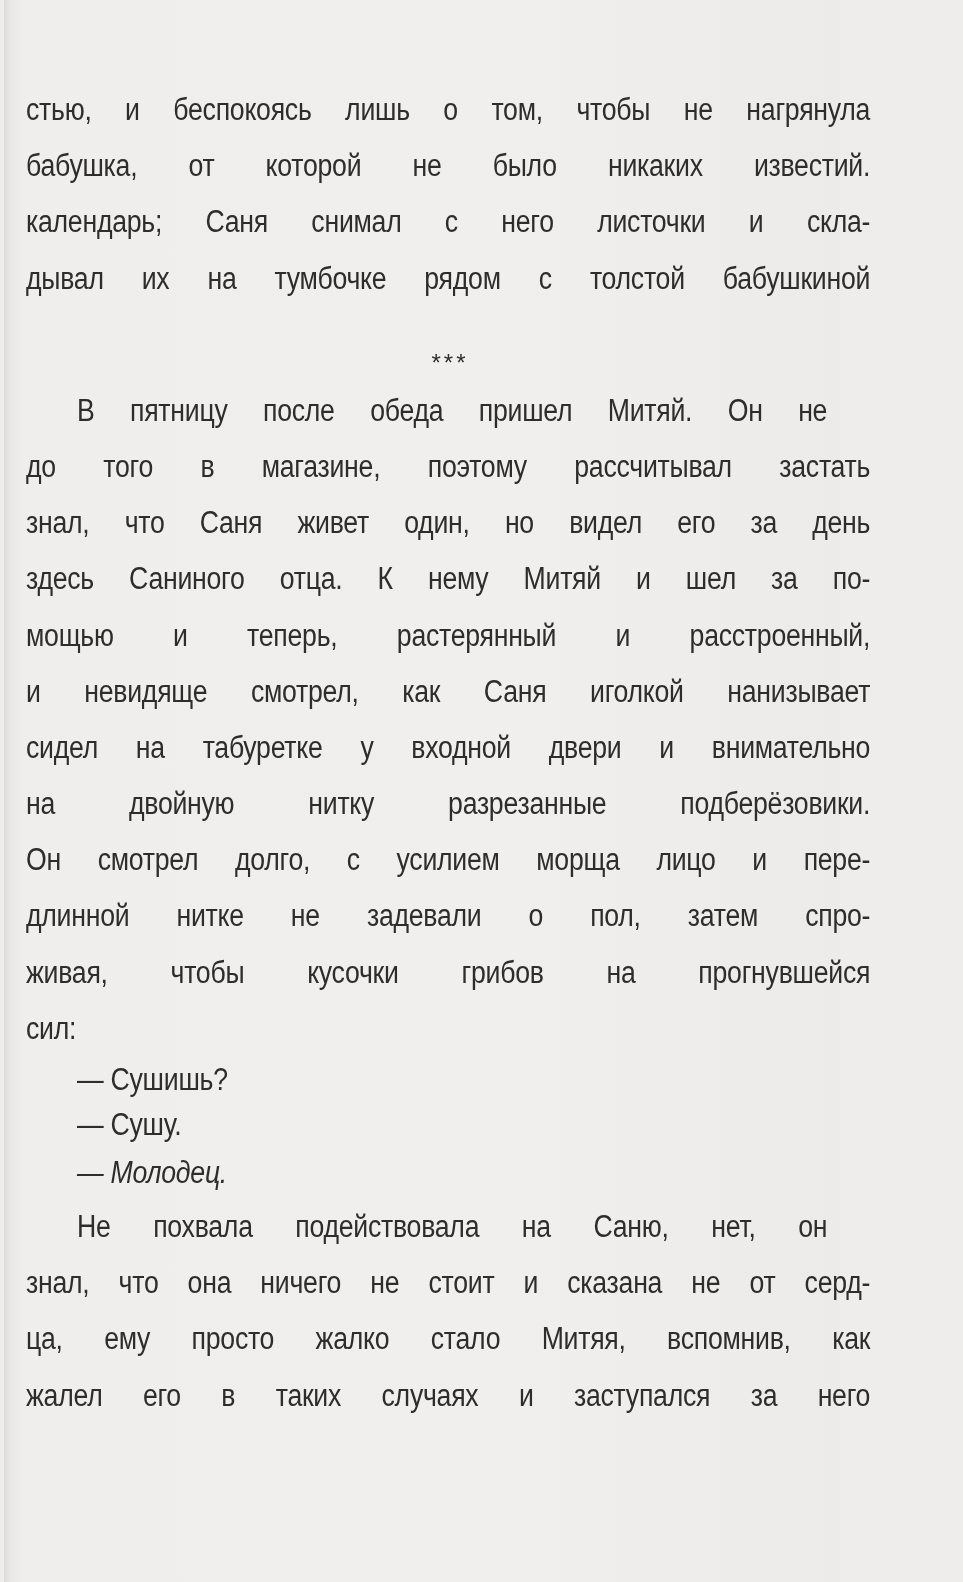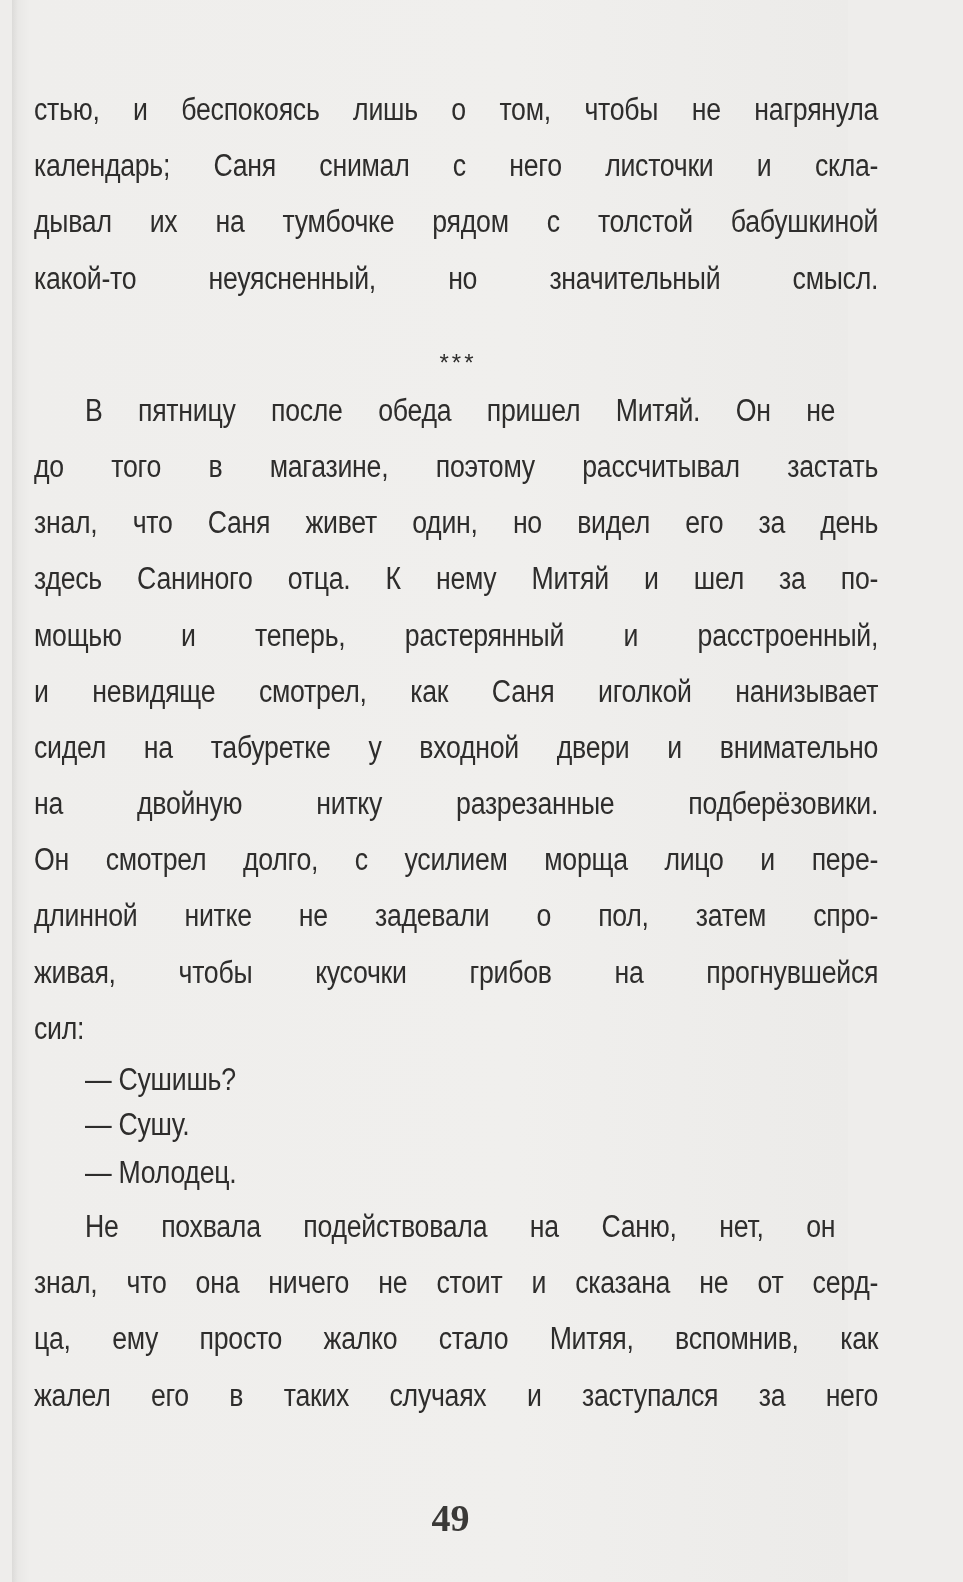--- a/index.html
+++ b/index.html
@@ -8,21 +8,21 @@
     }
     body {
       width: 963px;
       height: 1582px;
       background: #eeedeb;
       position: relative;
       overflow: hidden;
     }
     .page {
       position: absolute;
-      left: 12px;
+      left: 4px;
       top: 0;
       width: 836px;
       height: 1582px;
       background: linear-gradient(90deg, #dcdbd9 0px, #e9e8e6 6px, #efeeec 18px, #f0efed 60%, #ecebe9 100%);
     }
     .text-block {
       position: absolute;
       left: 22px;
       top: 82px;
       width: 844px;
@@ -74,23 +74,23 @@
   </style>
 </head>
 <body>
 
 <div class="page">
 
   <div class="text-block">
 
     <div>
       <div class="line left"><span class="condensed">стью, и беспокоясь лишь о том, чтобы не нагрянула</span></div>
+      <div class="line left"><span class="condensed">бабушка, от которой не было никаких известий.</span></div>
       <div class="line left"><span class="condensed">календарь; Саня снимал с него листочки и скла-</span></div>
       <div class="line left"><span class="condensed">дывал их на тумбочке рядом с толстой бабушкиной</span></div>
-      <div class="line left"><span class="condensed">какой-то неуясненный, но значительный смысл.</span></div>
     </div>
 
     <div class="gap"></div>
 
     <div class="line center" style="height:44px; line-height:44px;">
       <span class="asterisks">***</span>
     </div>
 
     <div>
       <div class="line left indent"><span class="condensed" style="width:110%;">В пятницу после обеда пришел Митяй. Он не</span></div>
@@ -102,27 +102,26 @@
       <div class="line left"><span class="condensed">сидел на табуретке у входной двери и внимательно</span></div>
       <div class="line left"><span class="condensed">на двойную нитку разрезанные подберёзовики.</span></div>
       <div class="line left"><span class="condensed">Он смотрел долго, с усилием морща лицо и пере-</span></div>
       <div class="line left"><span class="condensed">длинной нитке не задевали о пол, затем спро-</span></div>
       <div class="line left"><span class="condensed">живая, чтобы кусочки грибов на прогнувшейся</span></div>
       <div class="line left"><span class="condensed last">сил:</span></div>
     </div>
 
     <div class="line left indent" style="height:45px; line-height:45px;"><span class="condensed last">— Сушишь?</span></div>
     <div class="line left indent" style="height:45px; line-height:45px;"><span class="condensed last">— Сушу.</span></div>
-    <div class="line left indent" style="height:52px; line-height:52px;"><span class="condensed last">— Молодец.</span></div>
+    <div class="line left indent" style="height:52px; line-height:52px;font-style:italic;"><span class="condensed last">— Молодец.</span></div>
 
     <div>
       <div class="line left indent"><span class="condensed" style="width:110%;">Не похвала подействовала на Саню, нет, он</span></div>
       <div class="line left"><span class="condensed">знал, что она ничего не стоит и сказана не от серд-</span></div>
       <div class="line left"><span class="condensed">ца, ему просто жалко стало Митяя, вспомнив, как</span></div>
       <div class="line left"><span class="condensed">жалел его в таких случаях и заступался за него</span></div>
 
     </div>
 
   </div>
 
-  <div class="page-number">49</div>
 
 </div>
 
 </body></html>

